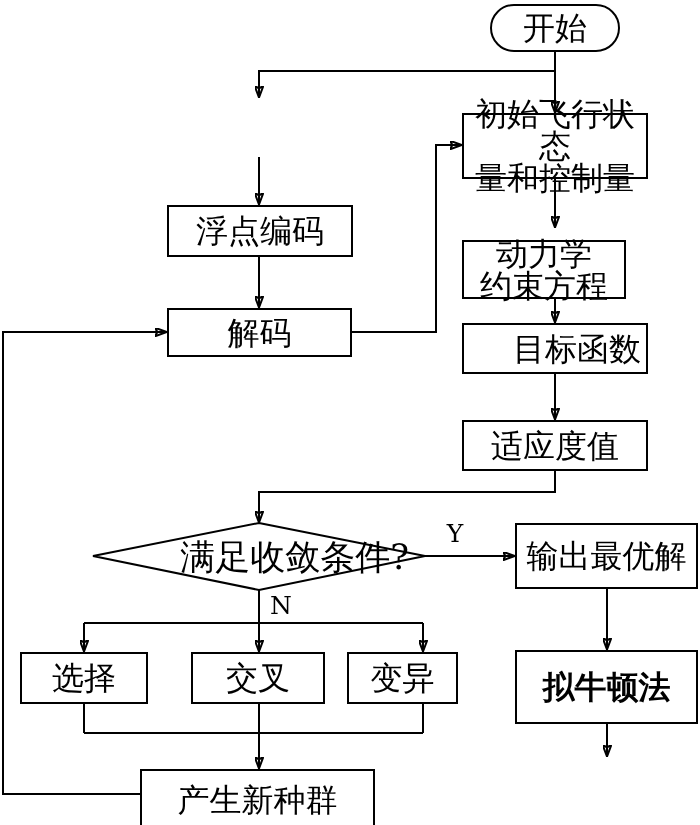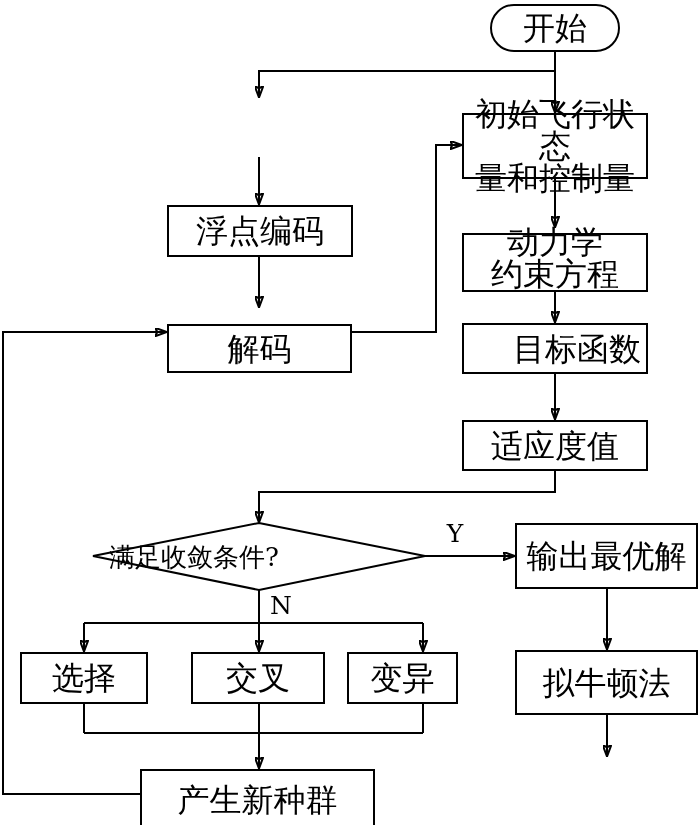--- a/index.html
+++ b/index.html
@@ -13,22 +13,22 @@
   .wires path{fill:none;stroke:var(--line,#000000);stroke-width:2;}
   .wires .shape{fill:var(--fill,#ffffff);stroke:var(--line,#000000);stroke-width:2;}
   .node{
     position:absolute;display:flex;align-items:center;justify-content:center;
     text-align:center;font-size:32px;line-height:32px;
     background:var(--fill,#ffffff);box-sizing:border-box;
   }
   .process{border:2px solid var(--line,#000000);}
   .terminator{border:2px solid var(--line,#000000);border-radius:999px;}
   .diamond-label{
-    position:absolute;display:flex;align-items:center;justify-content:flex-start;
-    text-align:center;font-size:26px;background:transparent;
+    position:absolute;display:flex;align-items:center;justify-content:flex-end;
+    text-align:center;font-size:35px;background:transparent;
   }
   .branch-label{
     position:absolute;display:flex;align-items:center;justify-content:center;
     font-size:25px;background:transparent;
   }
   .two-line span{display:block;}
 </style>
 </head>
 <body>
 
@@ -69,32 +69,32 @@
 
   <div class="node terminator" style="left:490px;top:4px;width:130px;height:48px;">
     <span>开始</span>
   </div>
 
 
   <div class="node process" style="left:167px;top:205px;width:186px;height:52px;">
     <span>浮点编码</span>
   </div>
 
-  <div class="node process" style="left:167px;top:308px;width:185px;height:49px;margin-top:16px;">
+  <div class="node process" style="left:167px;top:308px;width:185px;height:49px;">
     <span>解码</span>
   </div>
 
   <div class="node process two-line" style="left:462px;top:113px;width:186px;height:66px;">
     <div>
       <span>初始飞行状态</span>
       <span>量和控制量</span>
     </div>
   </div>
 
-  <div class="node process two-line" style="left:462px;top:233px;width:186px;height:59px;align-items:flex-end;">
+  <div class="node process two-line" style="left:462px;top:240px;width:164px;height:59px;">
     <div>
       <span>动力学</span>
       <span>约束方程</span>
     </div>
   </div>
 
   <div class="node process" style="left:462px;top:323px;width:186px;height:51px;padding-left:44px;">
     <span>目标函数</span>
   </div>
 
@@ -127,18 +127,18 @@
   </div>
 
   <div class="node process" style="left:140px;top:769px;width:235px;height:62px;">
     <span>产生新种群</span>
   </div>
 
   <div class="node process" style="left:515px;top:523px;width:183px;height:66px;">
     <span>输出最优解</span>
   </div>
 
-  <div class="node process" style="left:515px;top:650px;width:183px;height:65px;">
+  <div class="node process" style="left:515px;top:650px;width:183px;height:74px;font-weight:bold;">
     <span>拟牛顿法</span>
   </div>
 
 
 </div>
 
 </body></html>

